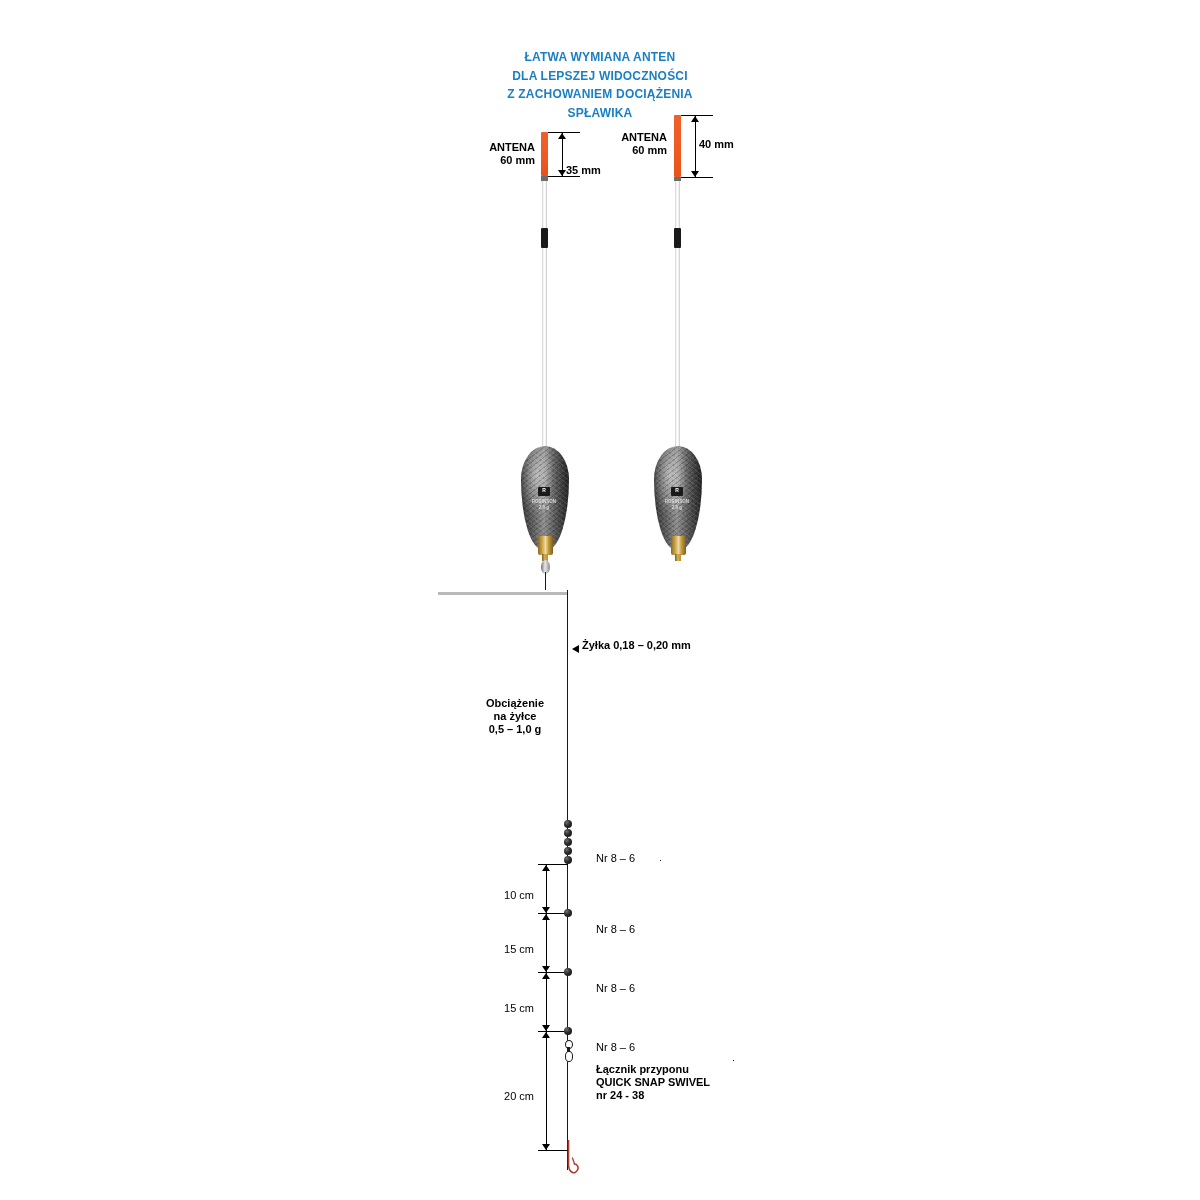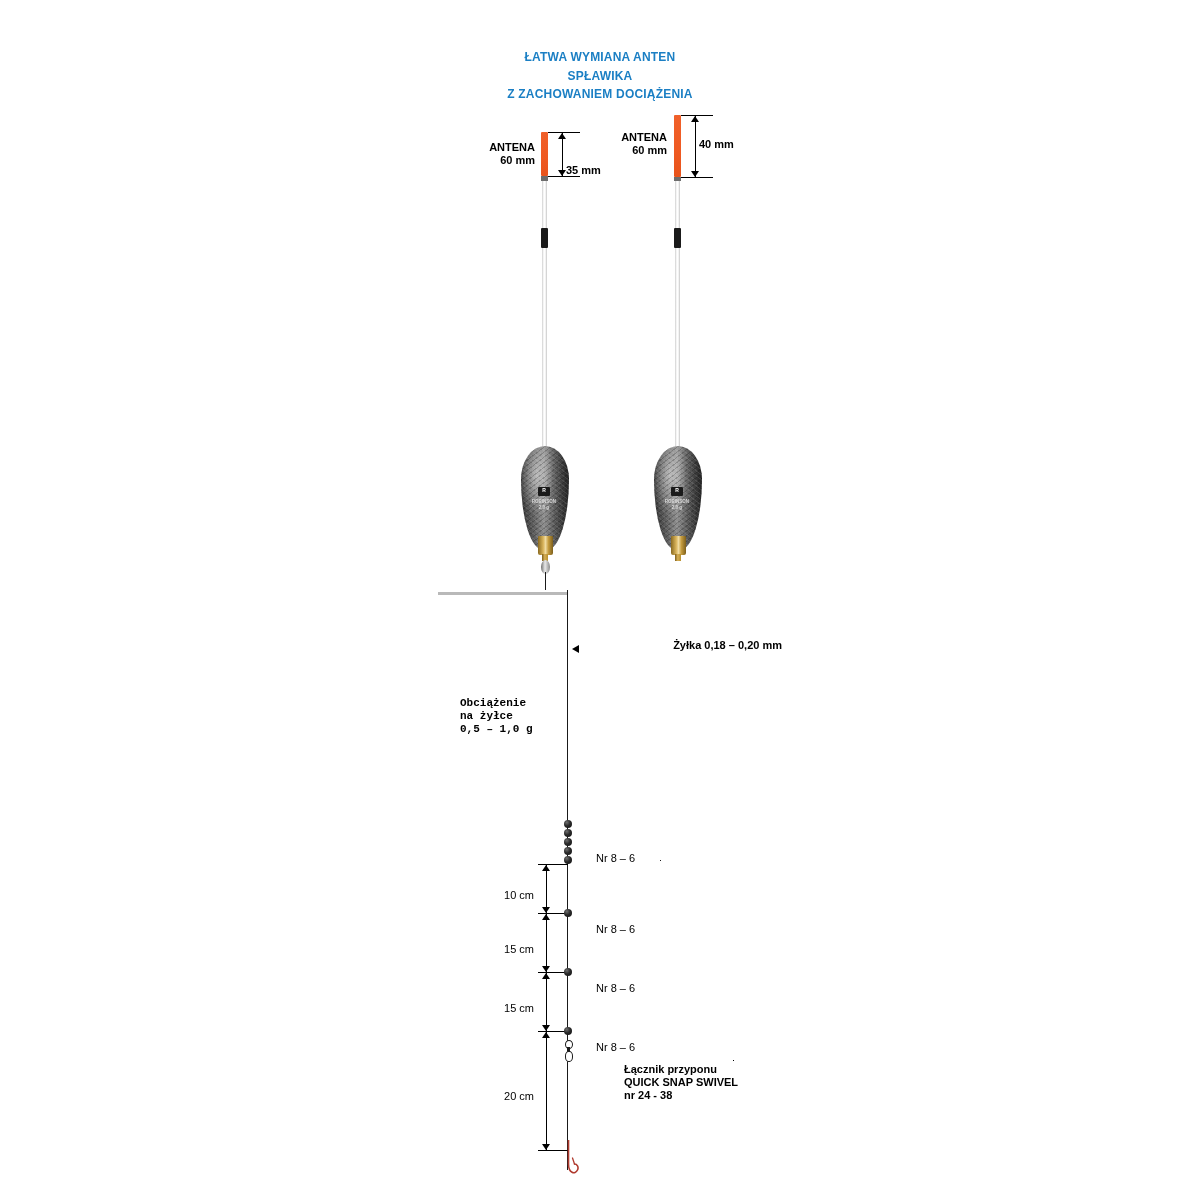--- a/index.html
+++ b/index.html
@@ -42,21 +42,21 @@
     line-height: 13px;
     white-space: nowrap;
   }
   .lbl-reg {
     font-size: 11px;
     color: #000000;
     font-weight: normal;
     line-height: 14px;
     white-space: nowrap;
   }
-  .lbl-c { text-align: left; font-family: Liberation Mono, monospace; }
+  .lbl-c { text-align: center; }
   .lbl-r { text-align: right; }
 
   
   .antenna {
     background: linear-gradient(180deg, #f0602a 0%, #ef5a22 55%, #e8531b 100%);
     border-radius: 1px;
   }
   .antenna-tip {
     background: #6d6d6d;
   }
@@ -142,22 +142,23 @@
   .tick { background: #000; height: 1px; }
   .dimline { background: #000; width: 1px; }
 </style>
 </head>
 <body>
 
 <div id="stage">
 
   <div id="title" class="abs">
     <div>ŁATWA WYMIANA ANTEN</div>
+    <div>DLA LEPSZEJ WIDOCZNOŚCI</div>
+    <div>Z ZACHOWANIEM DOCIĄŻENIA</div>
     <div>SPŁAWIKA</div>
-    <div>Z ZACHOWANIEM DOCIĄŻENIA</div>
   </div>
 
   <div class="abs lbl lbl-r" style="left:430px; top:141px; width:105px;">
     <div>ANTENA</div>
     <div>60 mm</div>
   </div>
 
   <div class="abs antenna" style="left:541px; top:132px; width:7px; height:44px;"></div>
   <div class="abs antenna-tip" style="left:541px; top:176px; width:7px; height:5px;"></div>
 
@@ -207,21 +208,21 @@
 
   <div class="abs brass" style="left:671px; top:536px; width:15px; height:19px;"></div>
   <div class="abs brass-neck" style="left:675px; top:554px; width:6px; height:7px;"></div>
 
   <div class="abs greyline" style="left:438px; top:592px; width:130px; height:3px;"></div>
 
   <div class="abs vline" style="left:567px; top:590px; width:1.4px; height:580px;"></div>
 
   <div class="abs arrow-left" style="left:572px; top:645px;"></div>
   <div class="abs hline" style="left:579px; top:648px; width:0px; height:1px;"></div>
-  <div class="abs lbl" style="left:568px; top:639px; width:200px; text-align:right; padding-left:14px;">Żyłka 0,18 – 0,20 mm</div>
+  <div class="abs lbl" style="left:568px; top:639px; width:200px; text-align:left; padding-left:14px;">Żyłka 0,18 – 0,20 mm</div>
 
   <div class="abs lbl lbl-c" style="left:460px; top:697px; width:110px;">
     <div>Obciążenie</div>
     <div>na żyłce</div>
     <div>0,5 – 1,0 g</div>
   </div>
 
   <div class="abs shot" style="left:564px; top:820px; width:8px; height:8px;"></div>
   <div class="abs shot" style="left:564px; top:829px; width:8px; height:8px;"></div>
   <div class="abs shot" style="left:564px; top:838px; width:8px; height:8px;"></div>
@@ -265,21 +266,21 @@
 
   <div class="abs" style="left:563px; top:1040px; width:10px; height:22px;">
     <div class="abs" style="left:2px; top:0px; width:6px; height:7px; border:1px solid #1a1a1a; border-radius:50%; background:#ffffff;"></div>
     <div class="abs" style="left:3.5px; top:7px; width:3px; height:4px; background:#1a1a1a;"></div>
     <div class="abs" style="left:2px; top:11px; width:6px; height:9px; border:1px solid #1a1a1a; border-radius:45%; background:#ffffff;"></div>
   </div>
 
   <div class="abs hline" style="left:573px; top:1060px; width:160px;"></div>
   <div class="abs dimline" style="left:733px; top:1060px; height:1px; width:1px;"></div>
 
-  <div class="abs lbl" style="left:596px; top:1063px;margin-left:28px;">
+  <div class="abs lbl" style="left:596px; top:1063px;">
     <div>Łącznik przyponu</div>
     <div>QUICK SNAP SWIVEL</div>
     <div>nr 24 - 38</div>
   </div>
 
   <div class="abs dimline" style="left:546px; top:1031px; height:120px;"></div>
   <div class="abs tick" style="left:538px; top:1150px; width:30px;"></div>
   <div class="abs arrow-up" style="left:542px; top:1032px;"></div>
   <div class="abs arrow-down" style="left:542px; top:1144px;"></div>
   <div class="abs lbl-reg lbl-r" style="left:450px; top:1089px; width:84px;">20 cm</div>

